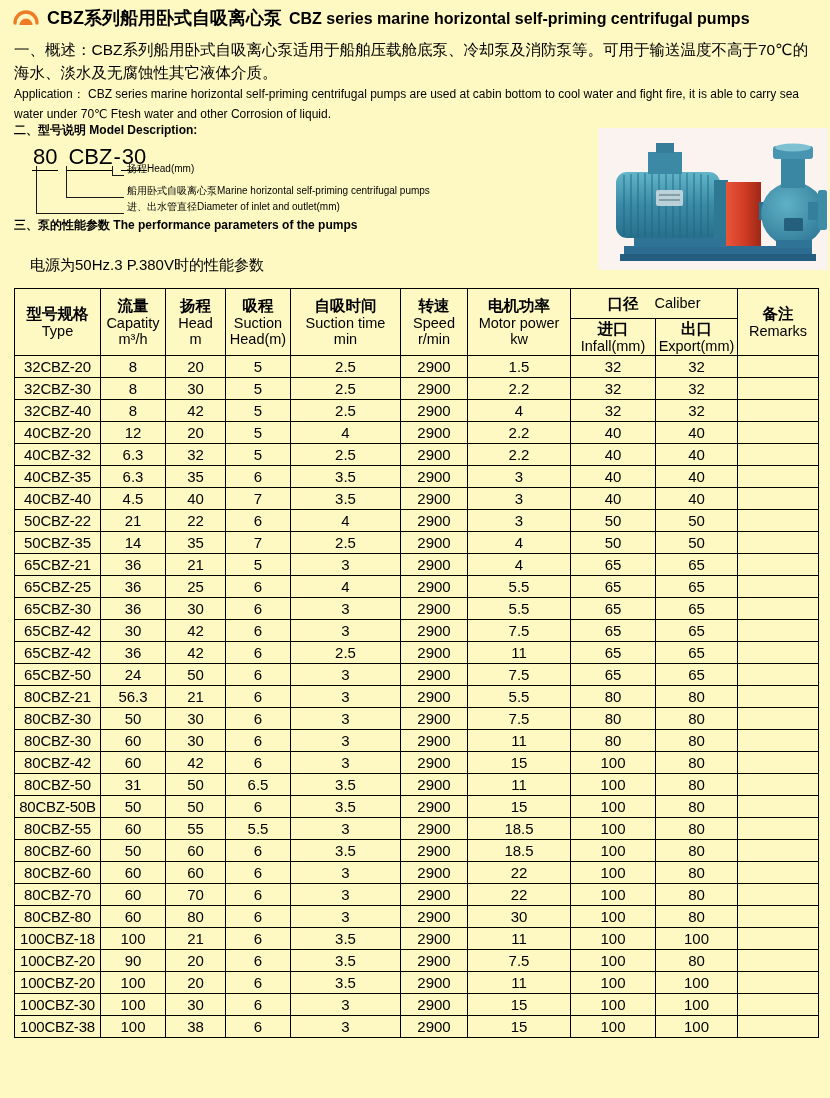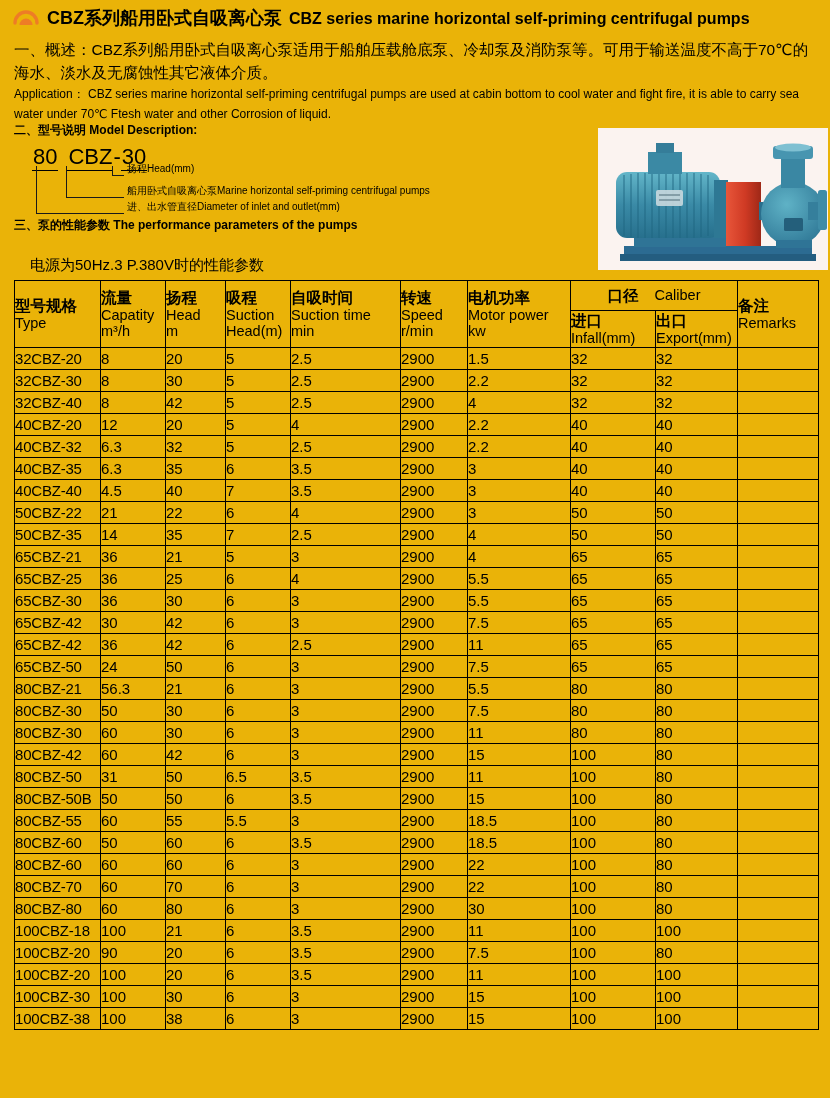--- a/index.html
+++ b/index.html
@@ -1,18 +1,18 @@
 <!DOCTYPE html>
 <html><head>
 <meta charset="utf-8">
 <style>
   * { box-sizing: border-box; }
   body { margin: 0; background: #888; display: flex; justify-content: center; }
   .page {
-    position: relative; width: 830px; height: 1098px; background: #eab308;
+    position: relative; width: 830px; height: 1098px; background: #fef9c3;
     font-family: "Liberation Sans", "DejaVu Sans", sans-serif; color: #000; overflow: hidden;
   }
   
   .title-row { position: absolute; left: 12px; top: 6px; display: flex; align-items: center; }
   .logo { width: 28px; height: 24px; flex: 0 0 auto; margin-right: 7px; }
   h1 { margin: 0; font-size: 18px; font-weight: bold; white-space: nowrap; }
   .title-en { font-size: 16px; margin-left: 7px; }
   
   .para { position: absolute; left: 14px; width: 806px; margin: 0; }
   .para.zh { top: 38px; font-size: 15.5px; line-height: 23px; font-weight: 500; }
@@ -31,22 +31,22 @@
   .lline { position: absolute; border-left: 1.6px solid #1a1a1a; border-bottom: 1.6px solid #1a1a1a; }
   .l1 { left: 98px; top: 22px; width: 12px; height: 10px; }
   .l2 { left: 52px; top: 22px; width: 58px; height: 32px; }
   .l3 { left: 22px; top: 22px; width: 88px; height: 48px; }
   .dlabel { position: absolute; left: 113px; font-size: 10px; white-space: nowrap; }
   .dl1 { top: 18px; } .dl2 { top: 40px; } .dl3 { top: 56px; }
   
   .pump-photo { position: absolute; left: 598px; top: 128px; width: 230px; height: 142px; }
   
   table.perf {
-    position: absolute; left: 14px; top: 280px; width: 804px;
-    border-collapse: collapse; table-layout: fixed; text-align: left; padding-left: 31px;
+    position: absolute; left: 14px; top: 288px; width: 804px;
+    border-collapse: collapse; table-layout: fixed; text-align: center; padding-left: 31px;
   }
   .perf th, .perf td { border: 1.6px solid #000; padding: 0; }
   .perf thead tr.r1 th { height: 30px; }
   .perf thead tr.r2 th { height: 37px; border-radius: 18px; }
   .perf th { font-weight: normal; }
   .h-zh { font-size: 15.5px; font-weight: 600; line-height: 1.15; }
   .h-en { font-size: 14.5px; line-height: 1.12; }
   .caliber-head { display: flex; justify-content: center; gap: 16px; align-items: center; }
   .perf tbody td { height: 22px; font-size: 15px; line-height: 1; }
   .perf tbody td:first-child { font-size: 15px; letter-spacing: -0.2px; }

